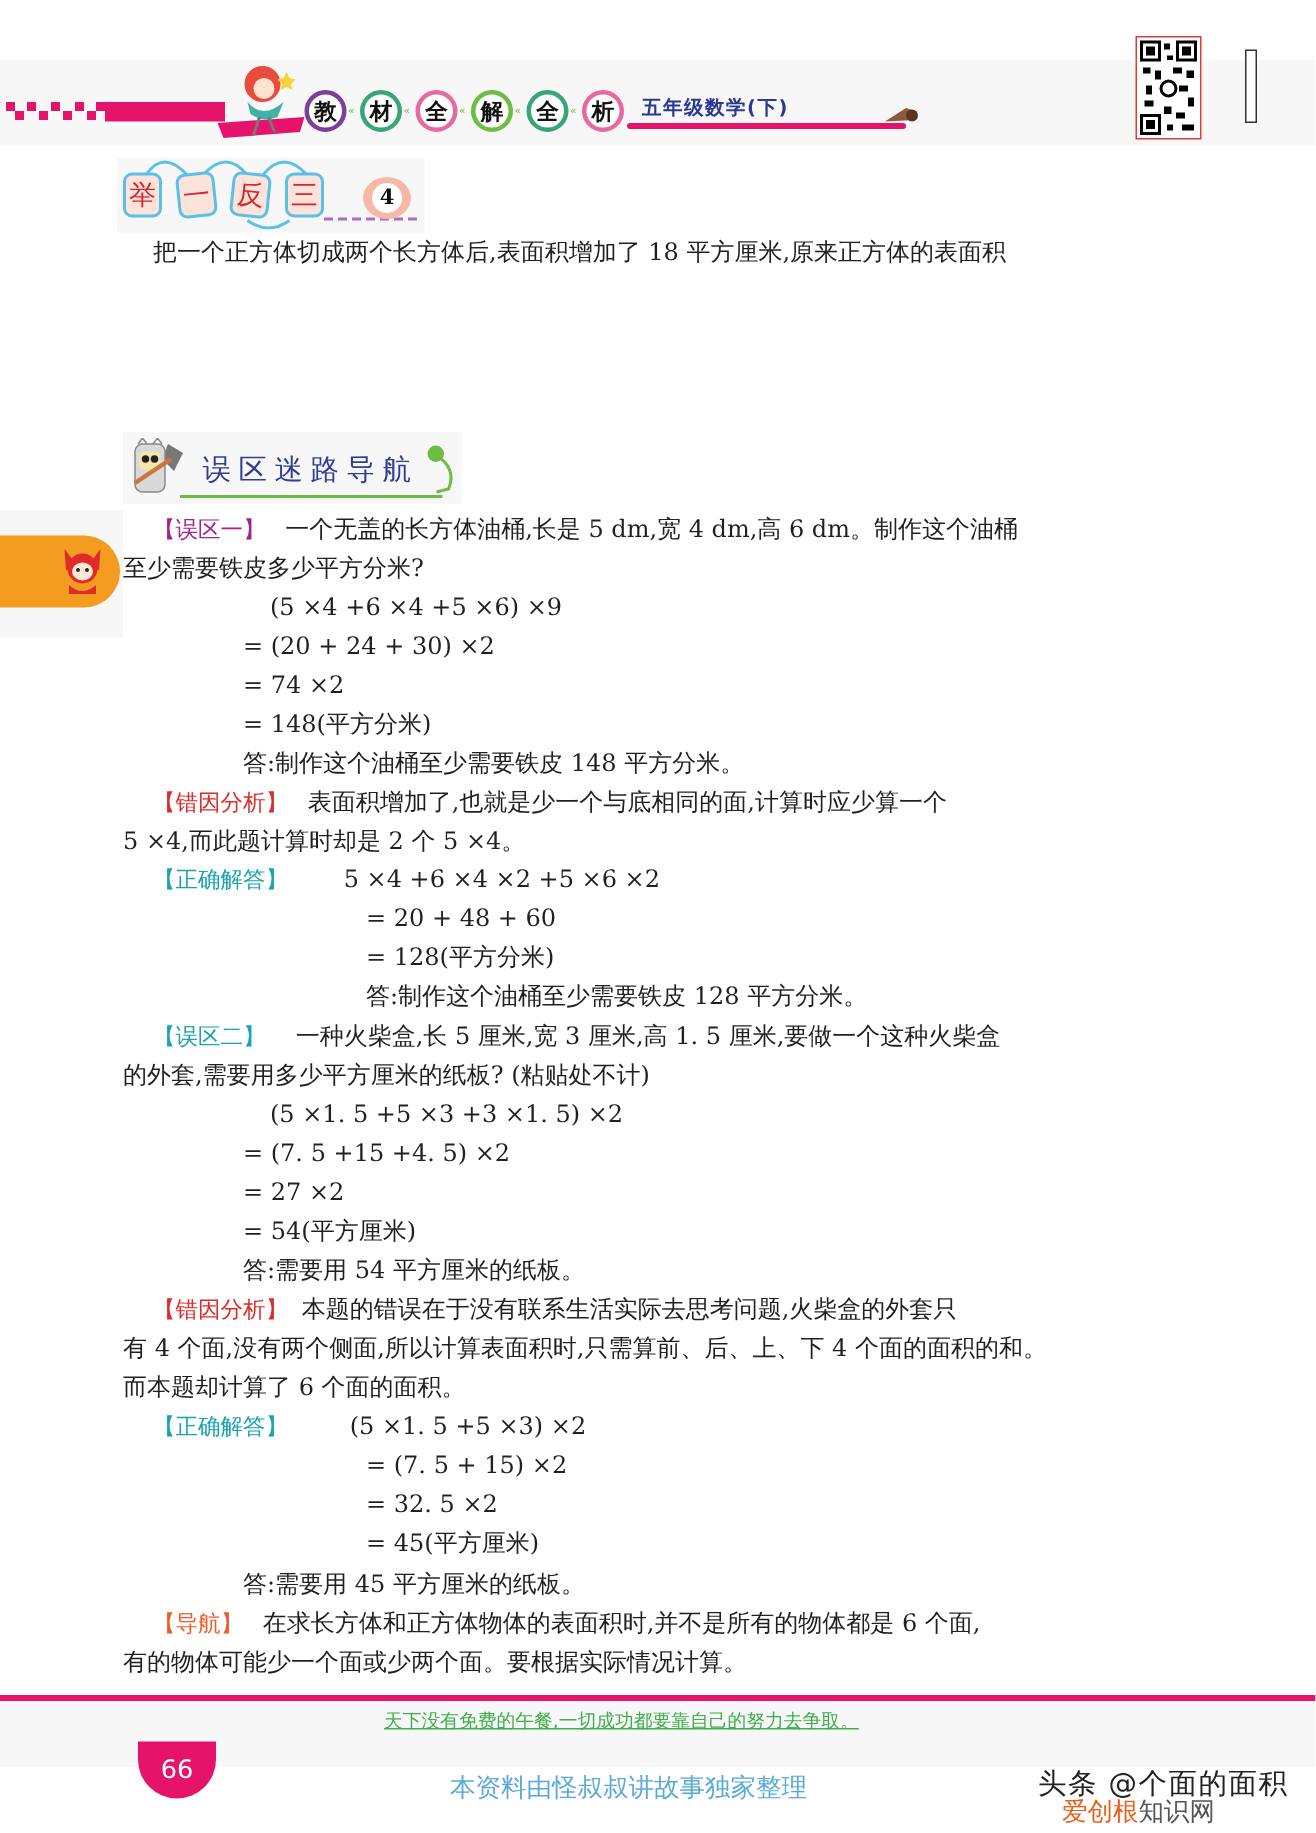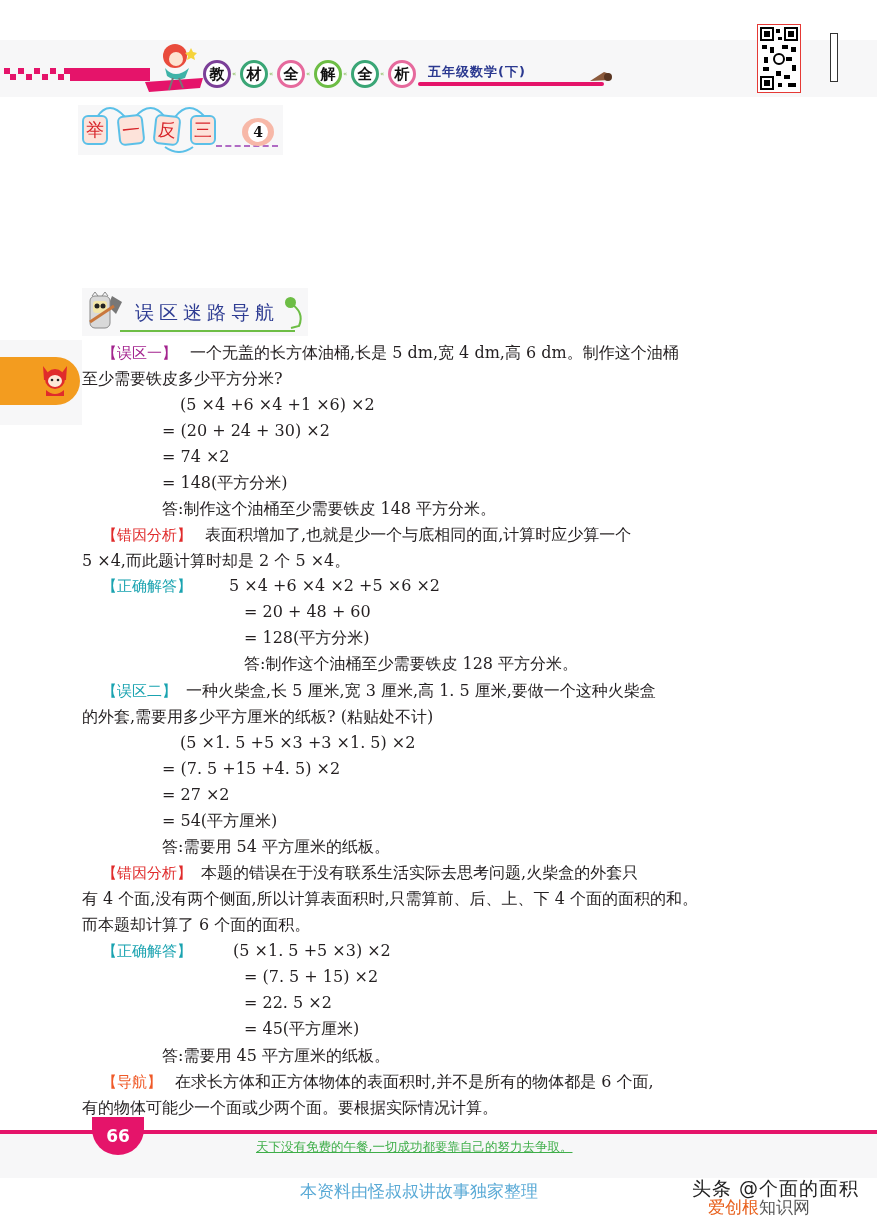--- a/index.html
+++ b/index.html
@@ -77,24 +77,24 @@
   }
   .tag.magenta { color:#a3238e; }
   .tag.red { color:#e02b2b; }
   .tag.teal { color:#1aa3b0; }
   .tag.orange { color:#ef5a28; }
 
   
   .footer-line { left:0; top:1130px; width:877px; height:4px; background:#e5146a; }
   .footer-band { left:0; top:1134px; width:877px; height:44px; background:#f7f7f8; }
   .page-num-tab {
-    left:92px; top:1117px; width:52px; height:38px; background:#e5146a;
+    left:92px; top:1161px; width:52px; height:38px; background:#e5146a;
     border-radius:0 0 26px 26px;
     display:flex; align-items:center; justify-content:center;
-    font-family:"DejaVu Sans","Liberation Sans",sans-serif; font-size:17px; color:#fff;font-weight:bold;
+    font-family:"DejaVu Sans","Liberation Sans",sans-serif; font-size:17px; color:#fff;
   }
   .motto {
     left:256px; top:1139px; font-family:"DejaVu Sans","Liberation Sans",sans-serif;
     font-size:12.5px; color:#3fae49;text-decoration:underline;
   }
   .credit {
     left:300px; top:1180px; font-family:"DejaVu Serif","Liberation Serif",serif;
     font-size:17px; color:#5aaad6;
   }
   .wm1 {
@@ -193,20 +193,21 @@
 <div class="jyfs-tile abs" style="left:82px">举</div>
 <div class="jyfs-tile abs" style="left:118px;transform:rotate(-6deg)">一</div>
 <div class="jyfs-tile abs" style="left:154px;transform:rotate(6deg)">反</div>
 <div class="jyfs-tile abs" style="left:190px">三</div>
 <div class="abs jyfs-dash"></div>
 <div class="abs jyfs-num-badge">
   <span>4</span>
 </div>
 
 <div class="abs p text" style="top:155px">
+  <div>把一个正方体切成两个长方体后,表面积增加了 18 平方厘米,原来正方体的表面积</div>
 </div>
 
 <div class="abs wq-box"></div>
 <svg class="abs wq-robot" viewBox="0 0 38 40">
   <path d="M26 4 L36 10 L30 22 L22 14 Z" fill="#777"></path>
   <rect x="4" y="4" width="20" height="32" rx="5" fill="#d9d9d9" stroke="#888"></rect>
   <rect x="7" y="9" width="14" height="12" rx="3" fill="#f3e6a8"></rect>
   <circle cx="11" cy="14" r="2.5" fill="#222"></circle>
     <circle cx="17" cy="14" r="2.5" fill="#222"></circle>
   <line x1="4" y1="30" x2="28" y2="14" stroke="#c9773c" stroke-width="3"></line>
@@ -228,21 +229,21 @@
   <circle cx="12" cy="18" r="1.3" fill="#222"></circle>
     <circle cx="18" cy="18" r="1.3" fill="#222"></circle>
   <path d="M6 28 Q15 36 24 28 L24 34 L6 34 Z" fill="#e02b2b"></path>
 </svg>
 
 <div class="abs p text" style="top:340px">
   <span class="tag magenta">【误区一】</span>
   <span style="margin-left:8px">一个无盖的长方体油桶,长是 5 dm,宽 4 dm,高 6 dm。制作这个油桶</span>
 </div>
 <div class="abs p flush text" style="top:366px">至少需要铁皮多少平方分米?</div>
-<div class="abs text" style="left:180px;top:392px">(5 ×4 +6 ×4 +1 ×6) ×2</div>
+<div class="abs text" style="left:180px;top:392px">(5 ×4 +6 ×4 +5 ×6) ×9</div>
 <div class="abs text" style="left:162px;top:418px">= (20 + 24 + 30) ×2</div>
 <div class="abs text" style="left:162px;top:444px">= 74 ×2</div>
 <div class="abs text" style="left:162px;top:470px">= 148(平方分米)</div>
 <div class="abs text" style="left:162px;top:496px">答:制作这个油桶至少需要铁皮 148 平方分米。</div>
 
 <div class="abs p text" style="top:522px">
   <span class="tag red">【错因分析】</span>
   <span style="margin-left:8px">表面积增加了,也就是少一个与底相同的面,计算时应少算一个</span>
 </div>
 <div class="abs p flush text" style="top:548px">5 ×4,而此题计算时却是 2 个 5 ×4。</div>
@@ -250,42 +251,42 @@
 <div class="abs p text" style="top:573px">
   <span class="tag teal">【正确解答】</span>
   <span style="margin-left:32px">5 ×4 +6 ×4 ×2 +5 ×6 ×2</span>
 </div>
 <div class="abs text" style="left:244px;top:599px">= 20 + 48 + 60</div>
 <div class="abs text" style="left:244px;top:625px">= 128(平方分米)</div>
 <div class="abs text" style="left:244px;top:651px">答:制作这个油桶至少需要铁皮 128 平方分米。</div>
 
 <div class="abs p text" style="top:678px">
   <span class="tag teal">【误区二】</span>
-  <span style="margin-left:4px">一种火柴盒,长 5 厘米,宽 3 厘米,高 1. 5 厘米,要做一个这种火柴盒</span>
+  <span style="margin-left:15px">一种火柴盒,长 5 厘米,宽 3 厘米,高 1. 5 厘米,要做一个这种火柴盒</span>
 </div>
 <div class="abs p flush text" style="top:704px">的外套,需要用多少平方厘米的纸板? (粘贴处不计)</div>
 <div class="abs text" style="left:180px;top:730px">(5 ×1. 5 +5 ×3 +3 ×1. 5) ×2</div>
 <div class="abs text" style="left:162px;top:756px">= (7. 5 +15 +4. 5) ×2</div>
 <div class="abs text" style="left:162px;top:782px">= 27 ×2</div>
 <div class="abs text" style="left:162px;top:808px">= 54(平方厘米)</div>
 <div class="abs text" style="left:162px;top:834px">答:需要用 54 平方厘米的纸板。</div>
 
 <div class="abs p text" style="top:860px">
   <span class="tag red">【错因分析】</span>
   <span style="margin-left:4px">本题的错误在于没有联系生活实际去思考问题,火柴盒的外套只</span>
 </div>
 <div class="abs p flush text" style="top:886px;width:720px">有 4 个面,没有两个侧面,所以计算表面积时,只需算前、后、上、下 4 个面的面积的和。</div>
 <div class="abs p flush text" style="top:912px">而本题却计算了 6 个面的面积。</div>
 
 <div class="abs p text" style="top:938px">
   <span class="tag teal">【正确解答】</span>
   <span style="margin-left:36px">(5 ×1. 5 +5 ×3) ×2</span>
 </div>
 <div class="abs text" style="left:244px;top:964px">= (7. 5 + 15) ×2</div>
-<div class="abs text" style="left:244px;top:990px">= 22. 5 ×2</div>
+<div class="abs text" style="left:244px;top:990px">= 32. 5 ×2</div>
 <div class="abs text" style="left:244px;top:1016px">= 45(平方厘米)</div>
 <div class="abs text" style="left:162px;top:1043px">答:需要用 45 平方厘米的纸板。</div>
 
 <div class="abs p text" style="top:1069px">
   <span class="tag orange">【导航】</span>
   <span style="margin-left:8px">在求长方体和正方体物体的表面积时,并不是所有的物体都是 6 个面,</span>
 </div>
 <div class="abs p flush text" style="top:1095px">有的物体可能少一个面或少两个面。要根据实际情况计算。</div>
 
 <div class="abs footer-band"></div>

